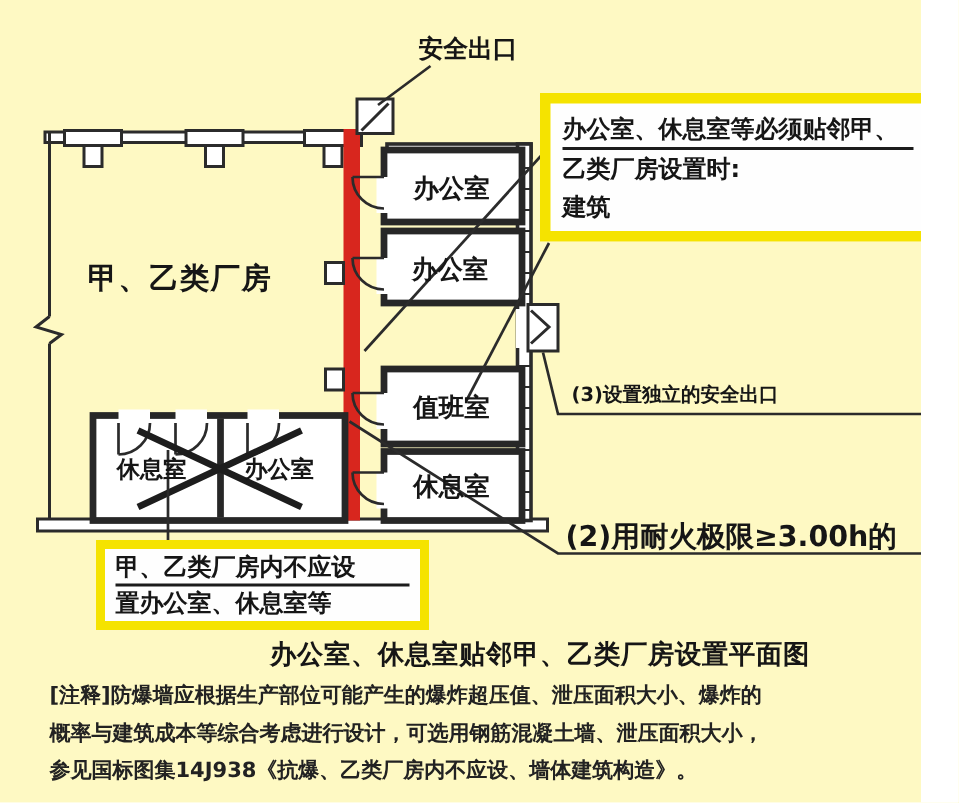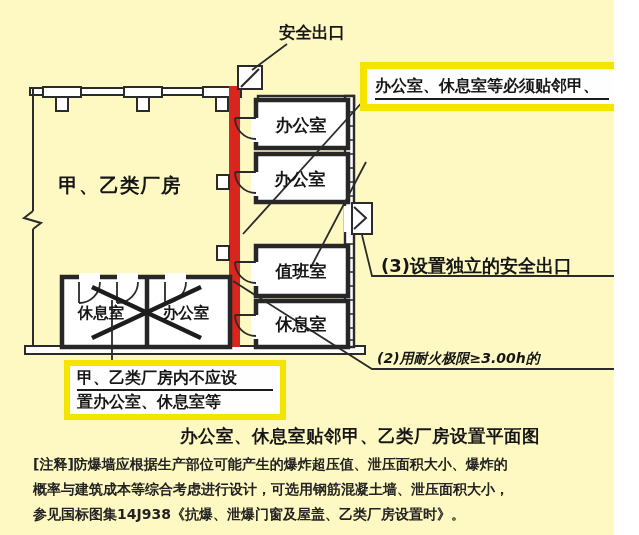--- a/index.html
+++ b/index.html
@@ -124,34 +124,36 @@
     <text class="svglabel" x="301" y="131" font-size="17">办公室</text>
     <text class="svglabel" x="300" y="185" font-size="17">办公室</text>
     <text class="svglabel" x="301" y="277" font-size="17">值班室</text>
     <text class="svglabel" x="301" y="330" font-size="17">休息室</text>
     <text class="svglabel" x="101" y="318" font-size="15.5">休息室</text>
     <text class="svglabel" x="186" y="318" font-size="15.5">办公室</text>
   </svg>
 
   <div class="overlay ybox" style="left:360px;top:62px;width:234px;padding:4px 8px;">
     <div class="uline">办公室、休息室等必须贴邻甲、</div>
+    <div>乙类厂房设置时:</div>
+    <div>建筑</div>
   </div>
 
-  <div class="overlay" style="left:381px;top:254px;font-size:18px;">(3)设置独立的安全出口</div>
+  <div class="overlay" style="left:381px;top:254px;font-size:13px;">(3)设置独立的安全出口</div>
 
-  <div class="overlay ann2" style="left:377px;top:345px;font-size:14px;font-style:italic;">
+  <div class="overlay ann2" style="left:377px;top:345px;font-size:19px;">
     <span>(2)用耐火极限≥3.00h的</span>
   </div>
 
   <div class="overlay caption" style="left:120px;top:424px;width:480px;">办公室、休息室贴邻甲、乙类厂房设置平面图</div>
 
   <div class="overlay ybox2" style="left:64px;top:360px;width:196px;padding:1px 7px;">
     <div class="uline" style="border-bottom:2px solid #1c1c1c;">甲、乙类厂房内不应设</div>
     <div>置办公室、休息室等</div>
   </div>
 
   <div class="overlay notes" style="left:33px;top:452px;width:585px;">
     <span>[注释]防爆墙应根据生产部位可能产生的爆炸超压值、泄压面积大小、爆炸的</span>
     <span>概率与建筑成本等综合考虑进行设计，可选用钢筋混凝土墙、泄压面积大小，</span>
-    <span>参见国标图集14J938《抗爆、泄爆门窗及屋盖、乙类厂房设置时》。</span>
+    <span>参见国标图集14J938《抗爆、乙类厂房内不应设、墙体建筑构造》。</span>
   </div>
 
 </div>
 
 </body></html>

